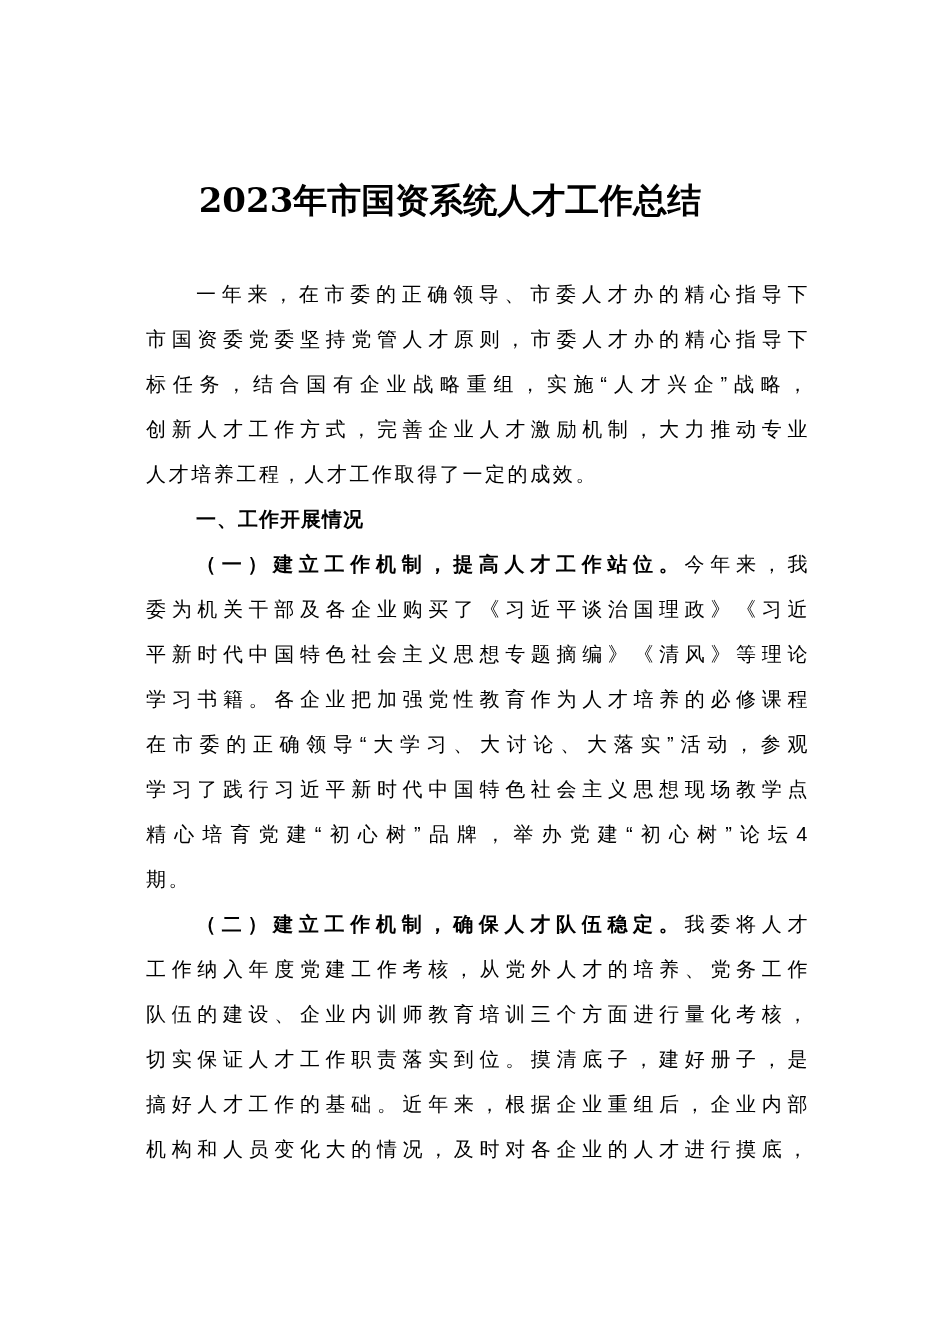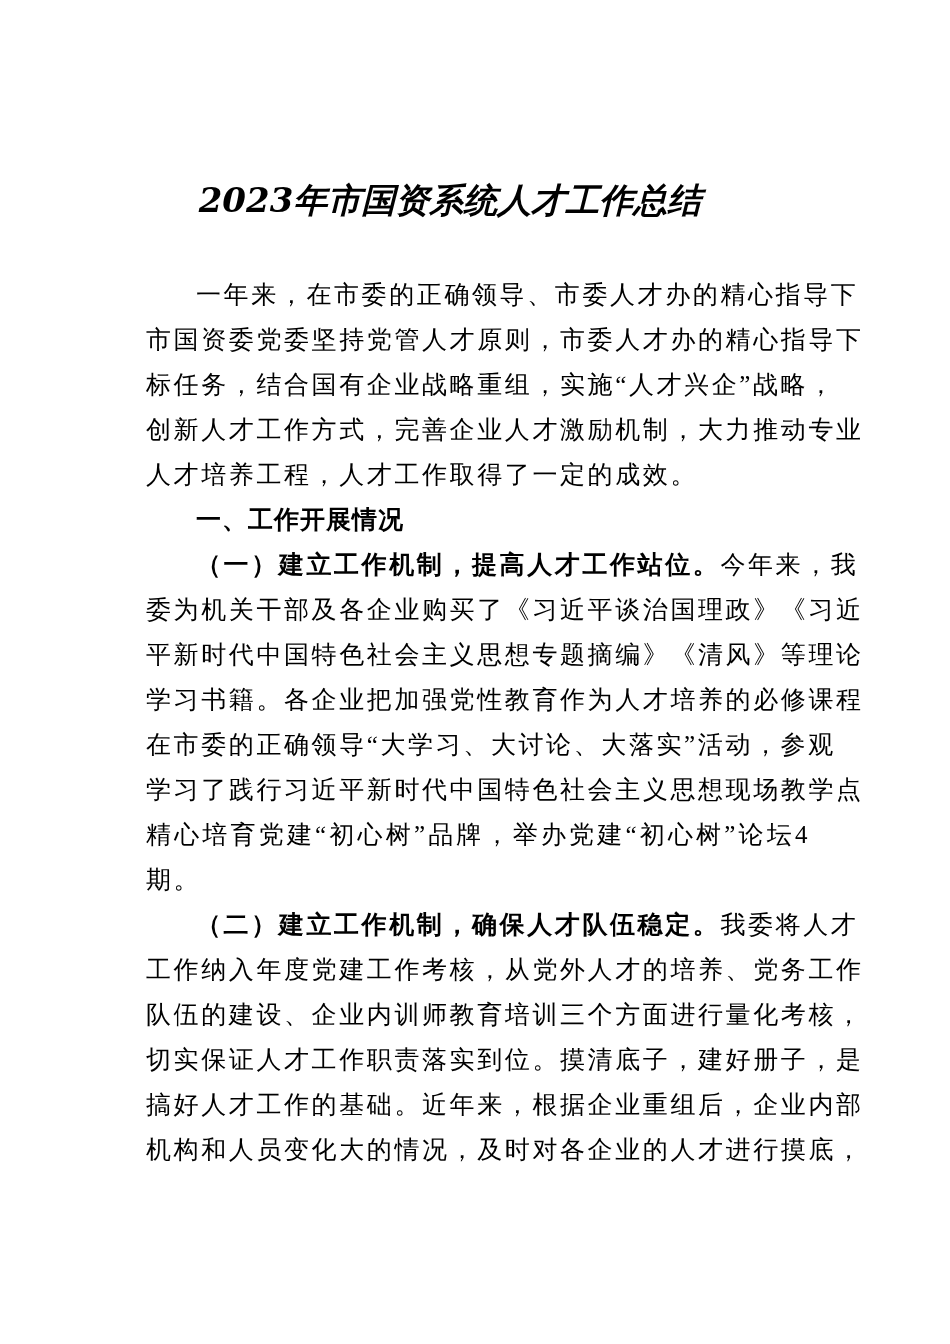--- a/index.html
+++ b/index.html
@@ -25,29 +25,28 @@
       position: absolute;
       left: 0;
       width: 900px;
       top: 170px;
       text-align: center;
       font-family: "DejaVu Serif", "Liberation Serif", serif;
       font-size: 34px;
       font-weight: bold;
       letter-spacing: 0px;
       line-height: 60px;
-      font-style: italic;
     }
     .body-text {
       position: absolute;
       left: 146px;
       width: 664px;
       top: 272px;
-      font-family: Liberation Serif, serif;
-      font-size: 25px;
+      font-family: Liberation Sans, sans-serif;
+      font-size: 20px;
       line-height: 45px;
     }
     .line {
       display: block;
       white-space: nowrap;
       height: 45px;
       text-align: justify;
       text-align-last: justify;
       letter-spacing: 2.6px;
     }

